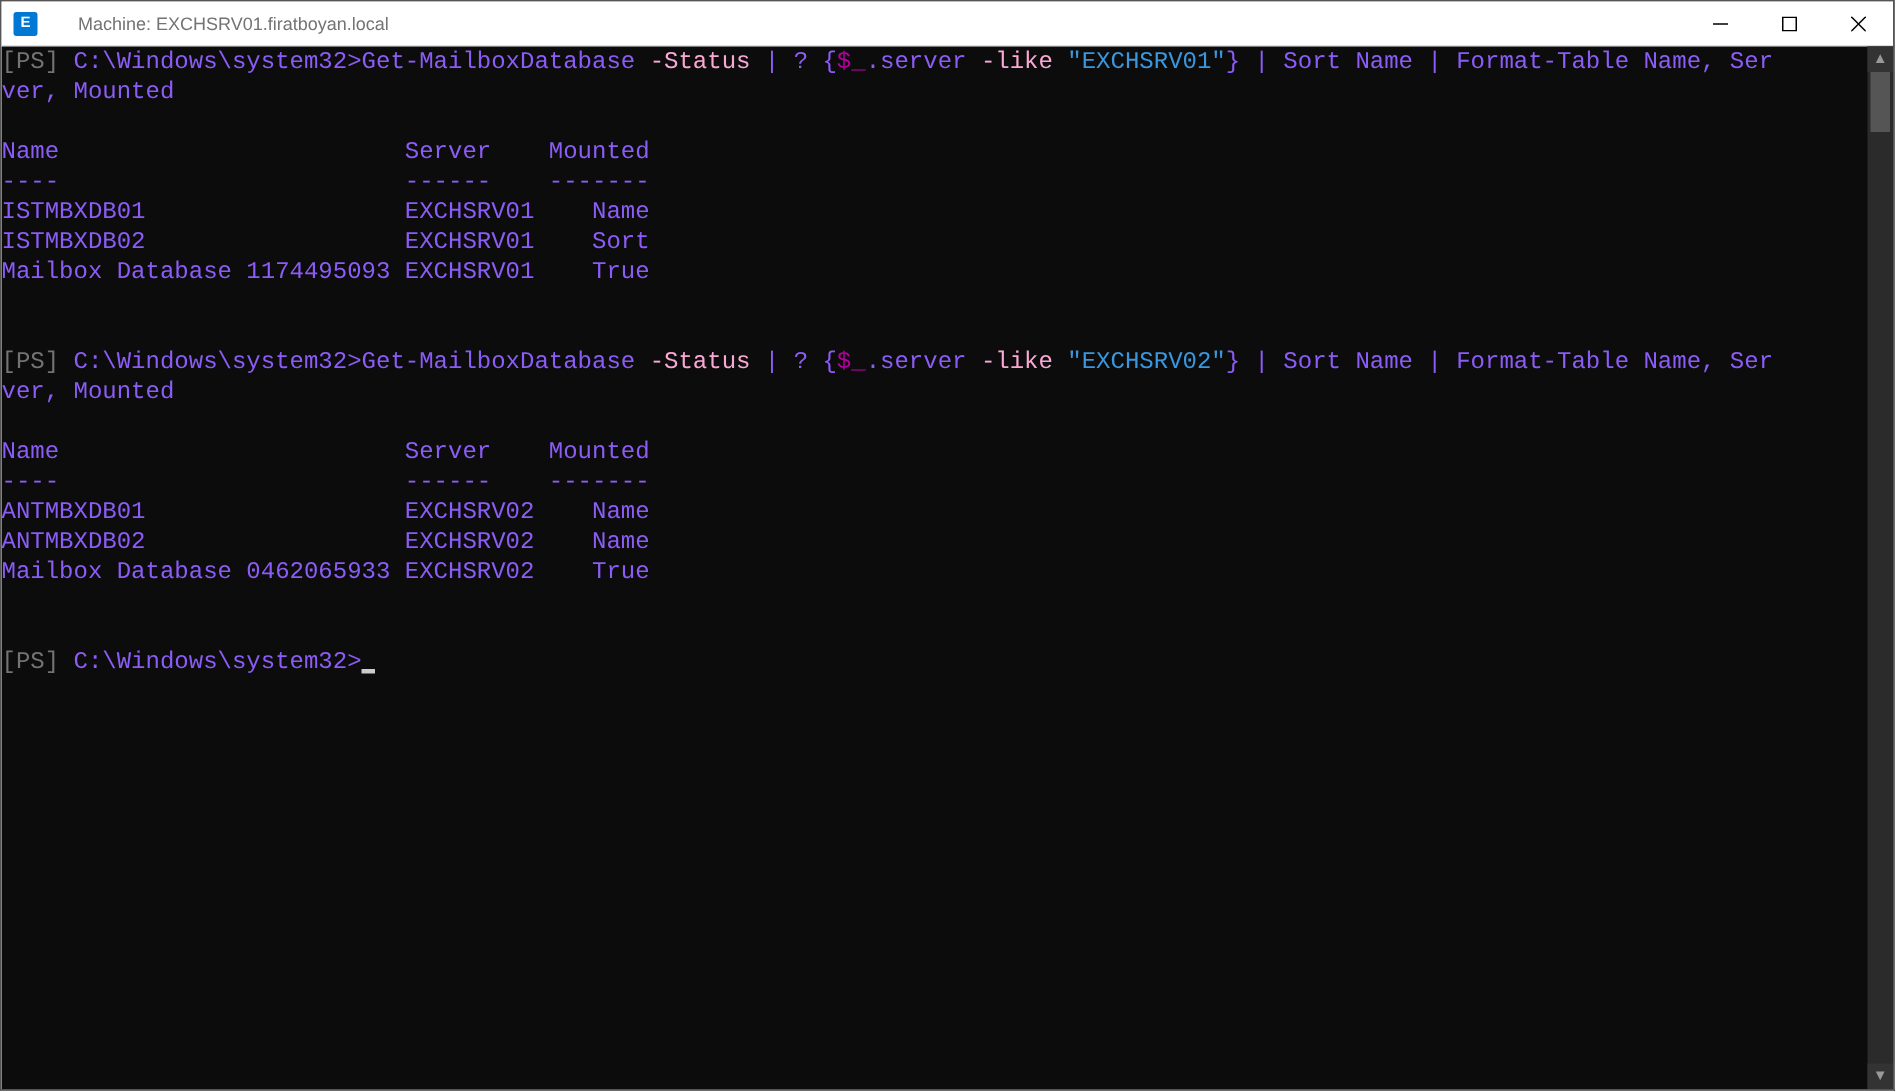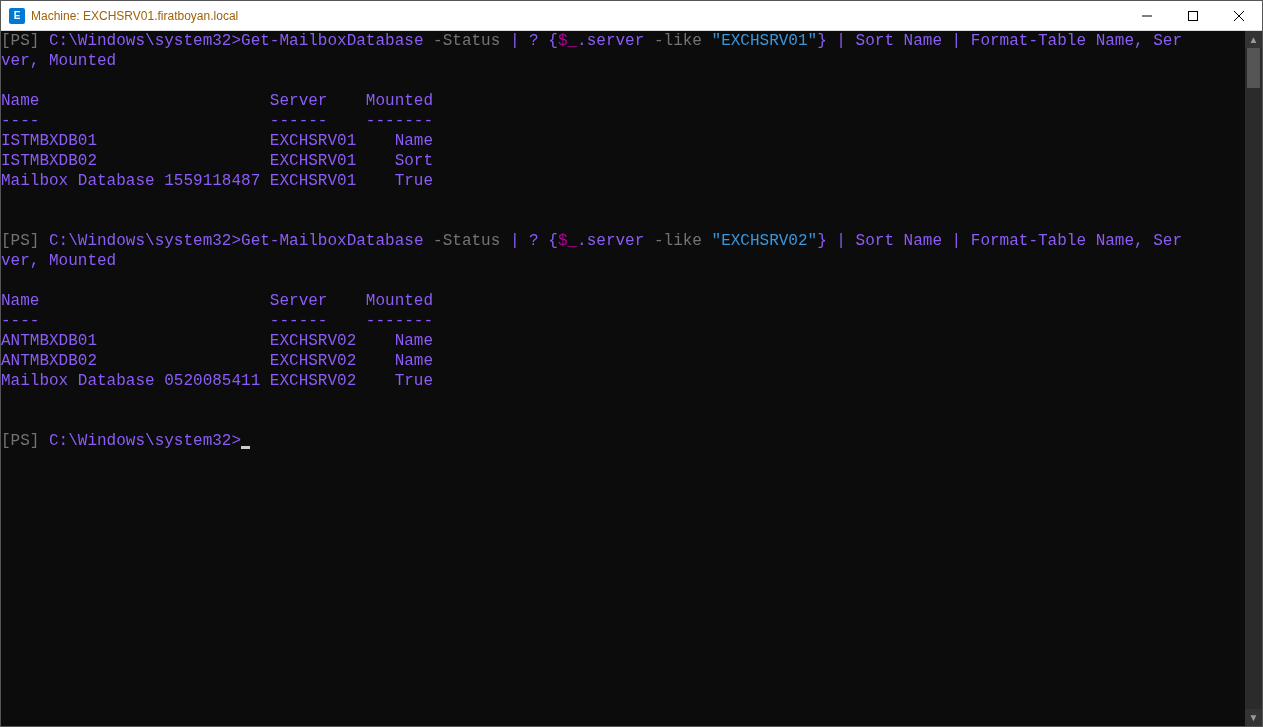--- a/index.html
+++ b/index.html
@@ -24,22 +24,23 @@
       background: #0078d4;
       color: #fff;
       font-size: 10px;
       font-weight: bold;
       display: flex; align-items: center; justify-content: center;
       margin-right: 6px;
       border-radius: 2px;
     }
     .titlebar-title {
       font-size: 12px;
-      color: #a16207;
+      color: #737373;
       flex: 1;
+      margin-left: 21px;
     }
     .win-controls { display: flex; height: 100%; }
     .win-btn {
       width: 46px; height: 100%;
       display: flex; align-items: center; justify-content: center;
       font-family: "Segoe UI Symbol", sans-serif;
       font-size: 10px;
       color: #000;
     }
     .win-btn svg { display: block; }
@@ -53,21 +54,21 @@
       font-size: 16px;
       line-height: 20px;
       color: #cccccc;
       white-space: pre;
       padding: 0;
       height: 100%;
       overflow: hidden;
     }
     .c-yellow { color: #737373; }
     .c-white  { color: #8b5cf6; }
-    .c-gray   { color: #737373; }
+    .c-gray   { color: #f9a8d4; }
     .c-cyan   { color: #3a96dd; }
     .c-magenta{ color: #b4009e; }
     .scrollbar {
       position: absolute;
       top: 0; right: 0; bottom: 0;
       width: 17px;
       background: #2b2b2b;
     }
     .scroll-arrow {
       width: 17px; height: 17px;
@@ -117,31 +118,31 @@
 </div>
 
 <div class="terminal-wrap">
   <div id="term" class="terminal"><span class="c-yellow">[PS]</span><span class="c-white"> C:\Windows\system32&gt;</span><span class="c-white">Get-MailboxDatabase</span><span class="c-gray"> -Status</span><span class="c-white"> | ? {</span><span class="c-magenta">$_</span><span class="c-white">.server</span><span class="c-gray"> -like</span><span class="c-cyan"> "EXCHSRV01"</span><span class="c-white">}</span><span class="c-white"> | Sort</span><span class="c-white"> Name</span><span class="c-white"> | Format-Table</span><span class="c-white"> Name, Ser</span>
 <span class="c-white">ver, Mounted</span>
 
 <span class="c-white">Name                        Server    Mounted</span>
 <span class="c-white">----                        ------    -------</span>
 <span class="c-white">ISTMBXDB01                  EXCHSRV01    Name</span>
 <span class="c-white">ISTMBXDB02                  EXCHSRV01    Sort</span>
-<span class="c-white">Mailbox Database 1559118487 EXCHSRV01    True</span>
+<span class="c-white">Mailbox Database 1174495093 EXCHSRV01    True</span>
 
 
 <span class="c-yellow">[PS]</span><span class="c-white"> C:\Windows\system32&gt;</span><span class="c-white">Get-MailboxDatabase</span><span class="c-gray"> -Status</span><span class="c-white"> | ? {</span><span class="c-magenta">$_</span><span class="c-white">.server</span><span class="c-gray"> -like</span><span class="c-cyan"> "EXCHSRV02"</span><span class="c-white">}</span><span class="c-white"> | Sort</span><span class="c-white"> Name</span><span class="c-white"> | Format-Table</span><span class="c-white"> Name, Ser</span>
 <span class="c-white">ver, Mounted</span>
 
 <span class="c-white">Name                        Server    Mounted</span>
 <span class="c-white">----                        ------    -------</span>
 <span class="c-white">ANTMBXDB01                  EXCHSRV02    Name</span>
 <span class="c-white">ANTMBXDB02                  EXCHSRV02    Name</span>
-<span class="c-white">Mailbox Database 0520085411 EXCHSRV02    True</span>
+<span class="c-white">Mailbox Database 0462065933 EXCHSRV02    True</span>
 
 
 <span class="c-yellow">[PS]</span><span class="c-white"> C:\Windows\system32&gt;</span><span class="cursor"></span></div>
   <div class="scrollbar">
     <div class="scroll-arrow">▲</div>
     <div class="scroll-thumb"></div>
     <div class="scroll-arrow" style="position:absolute;bottom:0;">▼</div>
   </div>
 </div>
 

